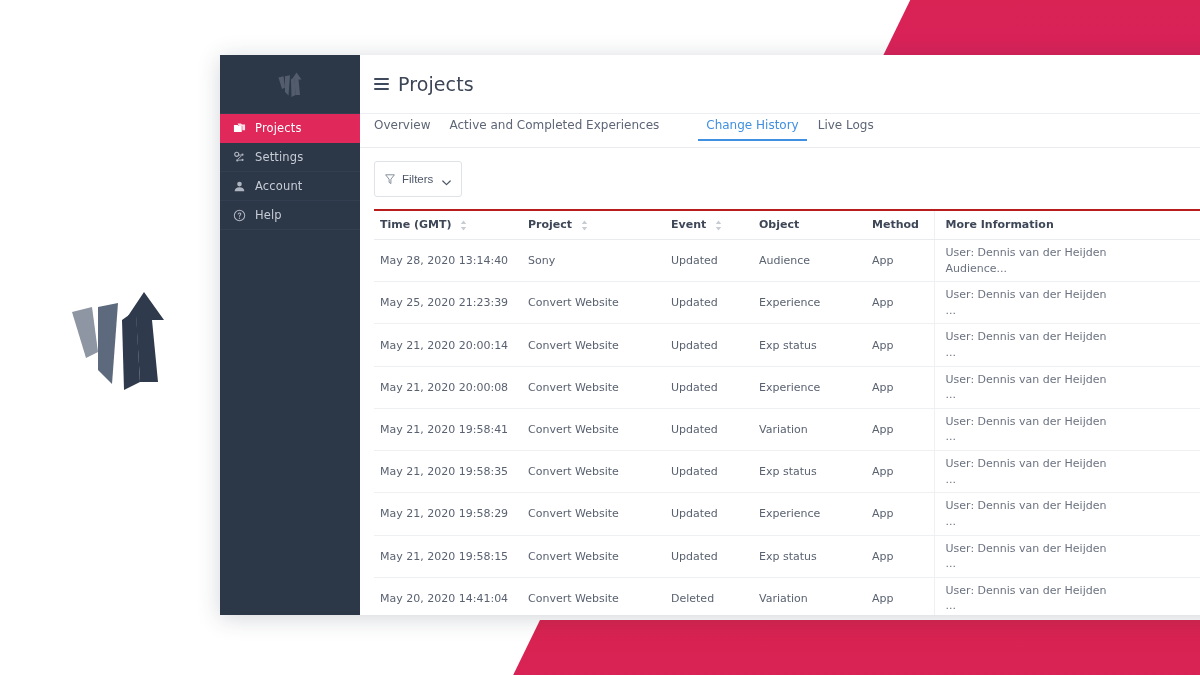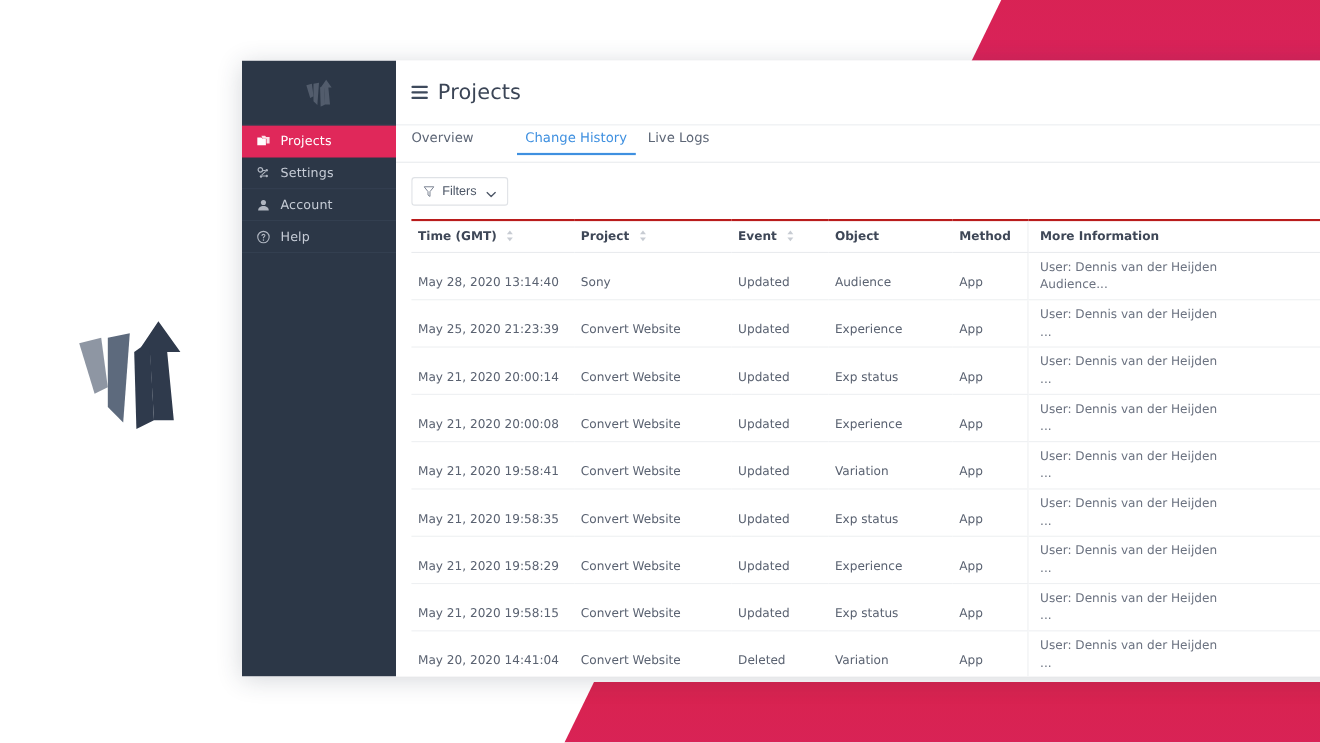--- a/index.html
+++ b/index.html
@@ -193,21 +193,21 @@
 
   
   .toolbar {
     padding: 13px 14px 12px 14px;
     flex: 0 0 auto;
   }
   .filters-btn {
     display: inline-flex;
     align-items: center;
     gap: 7px;
-    height: 26px;
+    height: 36px;
     padding: 0 10px;
     border: 1px solid #dfe2e6;
     border-radius: 3px;
     background: #ffffff;
     font-size: 11.5px;
     color: #4c5666;
     cursor: pointer;
   }
   .filters-btn .funnel { width: 10px; height: 11px; }
   .filters-btn .caret  { width: 9px;  height: 6px; margin-left: 2px; }
@@ -243,21 +243,21 @@
     display: inline-block;
     vertical-align: middle;
     width: 7px;
     height: 11px;
     margin-left: 5px;
     opacity: 0.55;
   }
   .sort-ico svg { display: block; }
 
   table.grid tbody td {
-    padding: 20px 4px 9px 6px;
+    padding: 9px 4px 9px 6px;
     border-bottom: 1px solid #eef0f2;
     color: #5a6271;
     vertical-align: middle;
     white-space: nowrap;
     overflow: hidden;
     text-overflow: ellipsis;
   }
   table.grid tbody td.more-cell {
     border-left: 1px solid #eef0f2;
     padding: 5px 22px 5px 11px;
@@ -363,20 +363,21 @@
             <i></i>
             <i></i>
         </span>
         <span class="page-title">Projects</span>
         <span class="topbar-spacer"></span>
 
       </div>
 
       <nav class="tabs">
         <span class="tab">Overview</span>
+        <span class="tab">Active and Completed Experiences</span>
         <span class="tab active">Change History</span>
         <span class="tab">Live Logs</span>
       </nav>
 
       <div class="toolbar">
         <button class="filters-btn">
           <span class="funnel">
             <svg viewBox="0 0 10 11" width="10" height="11" aria-hidden="true">
               <path d="M0.6 0.8h8.8L5.9 5.2v4.4L4.1 8.3V5.2z" fill="none" stroke="#7b8493" stroke-width="0.9" stroke-linejoin="round"></path>
             </svg>

